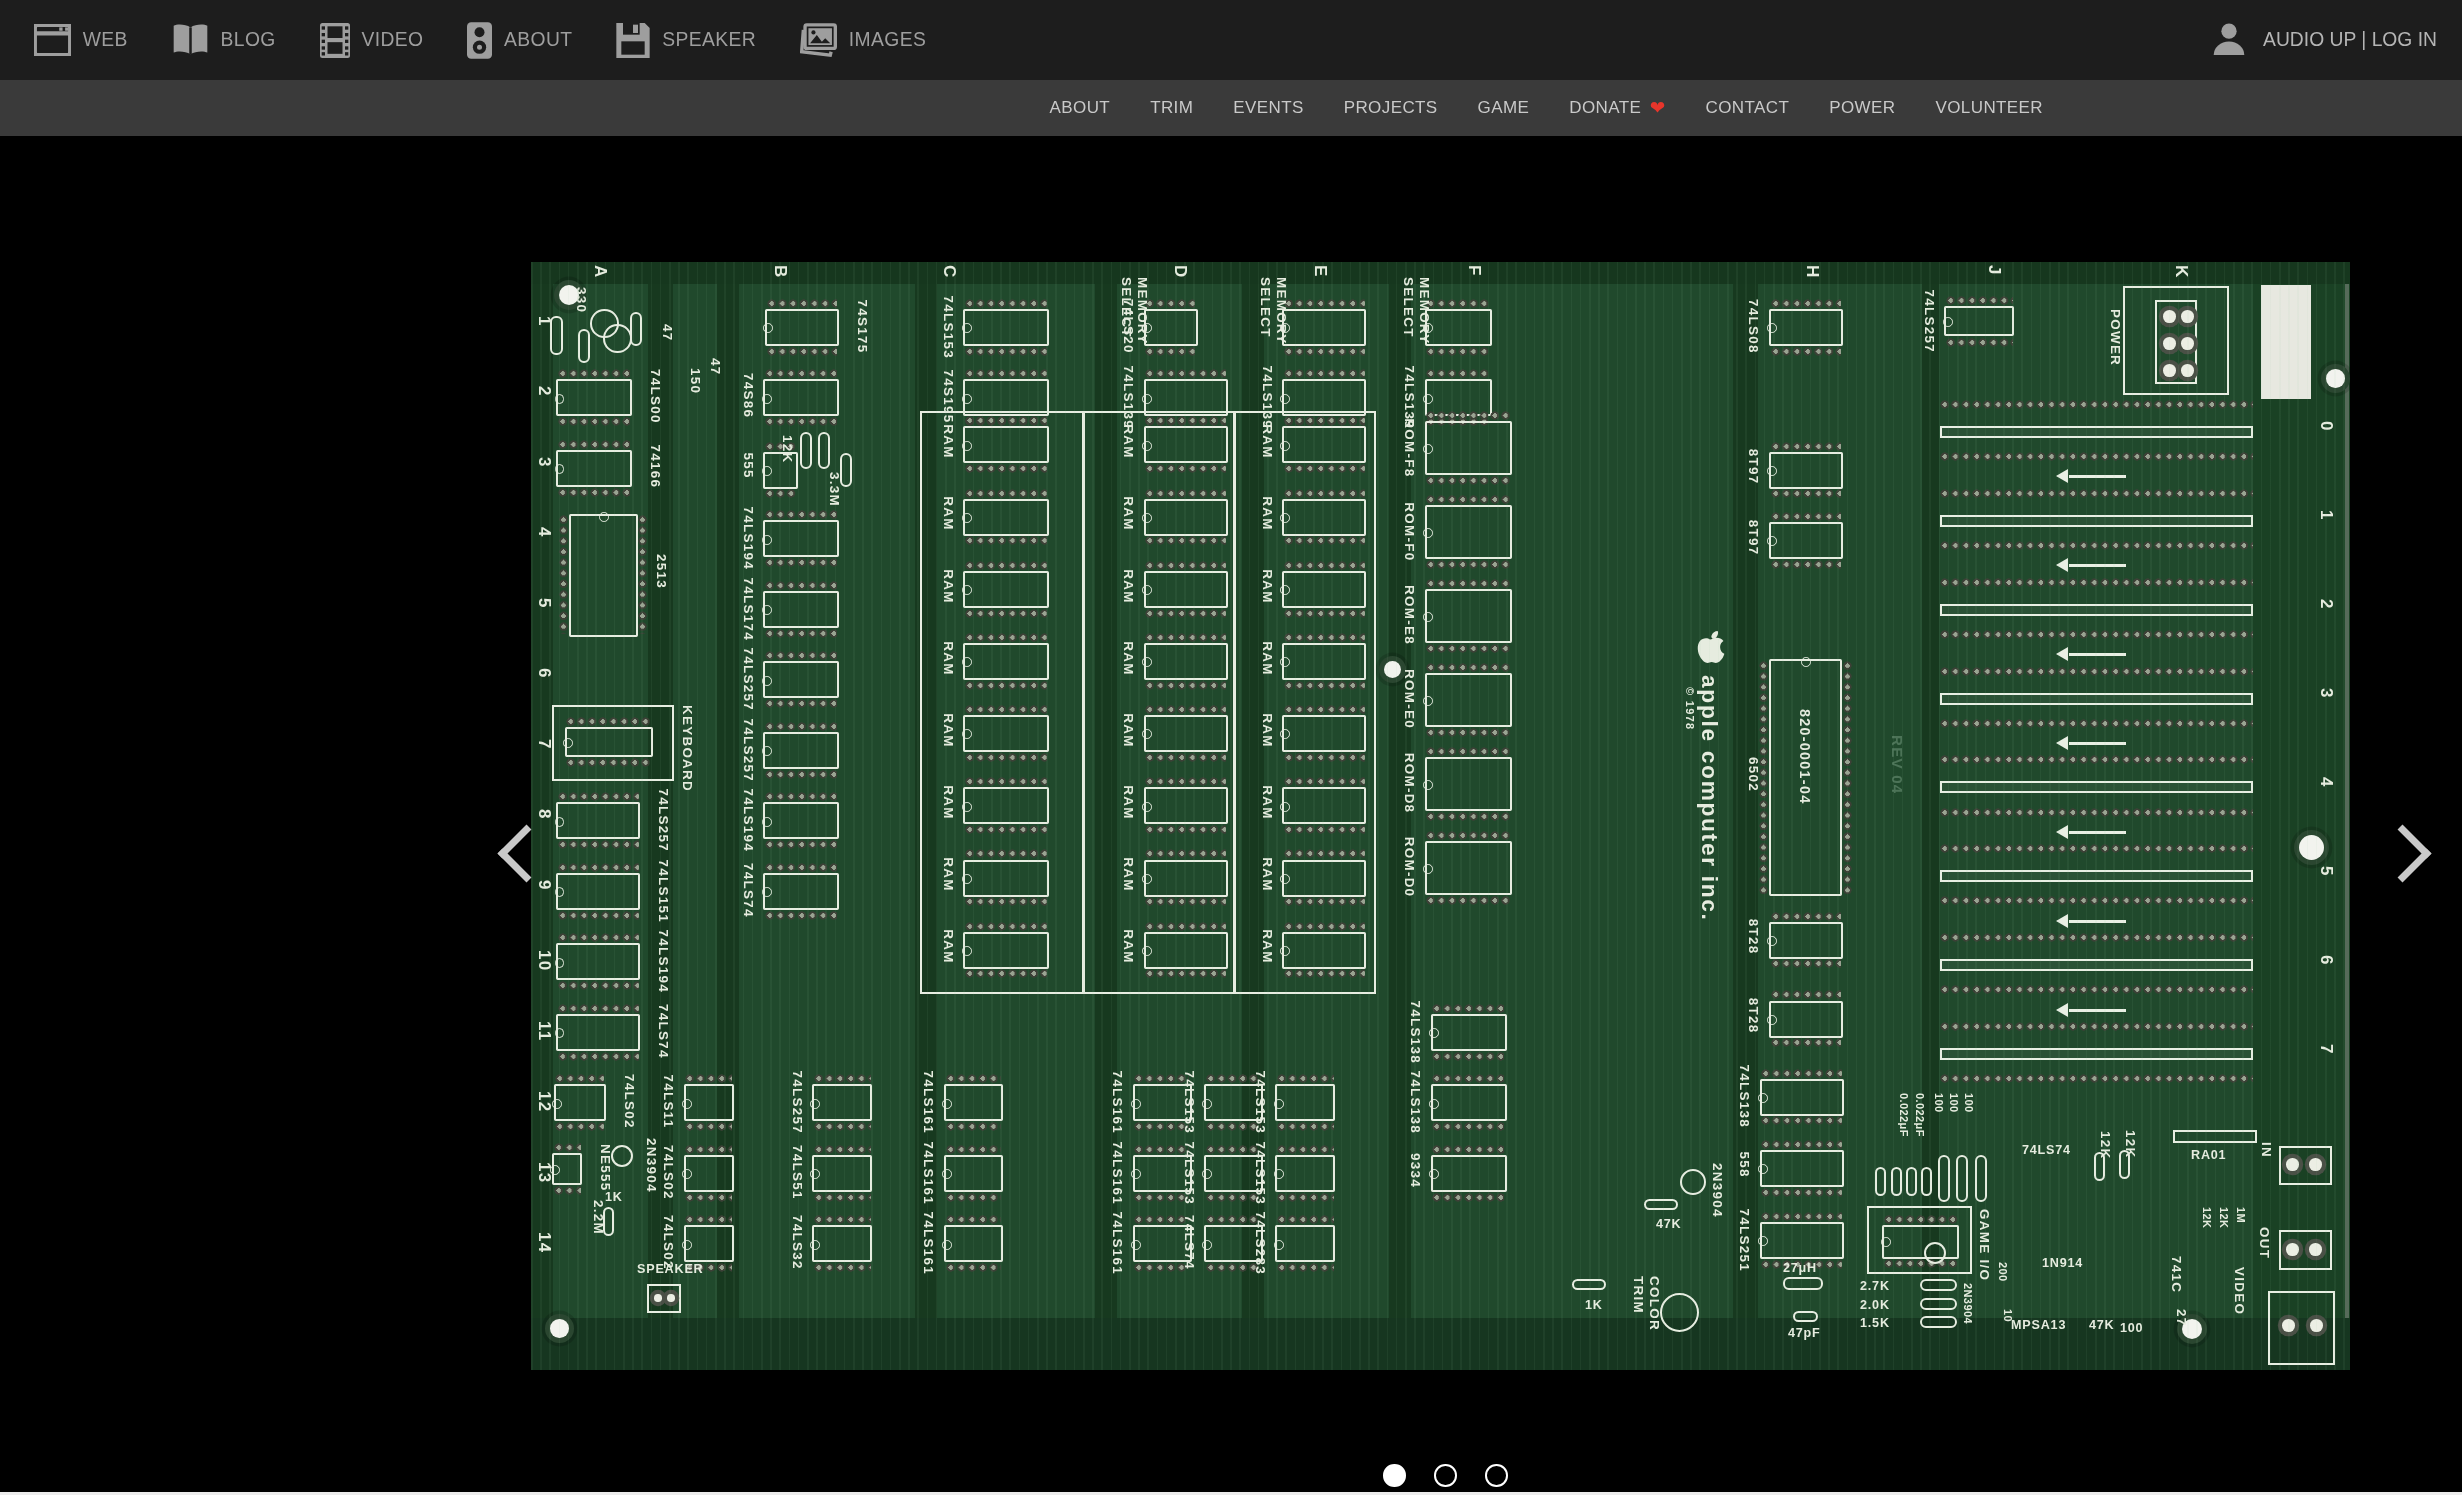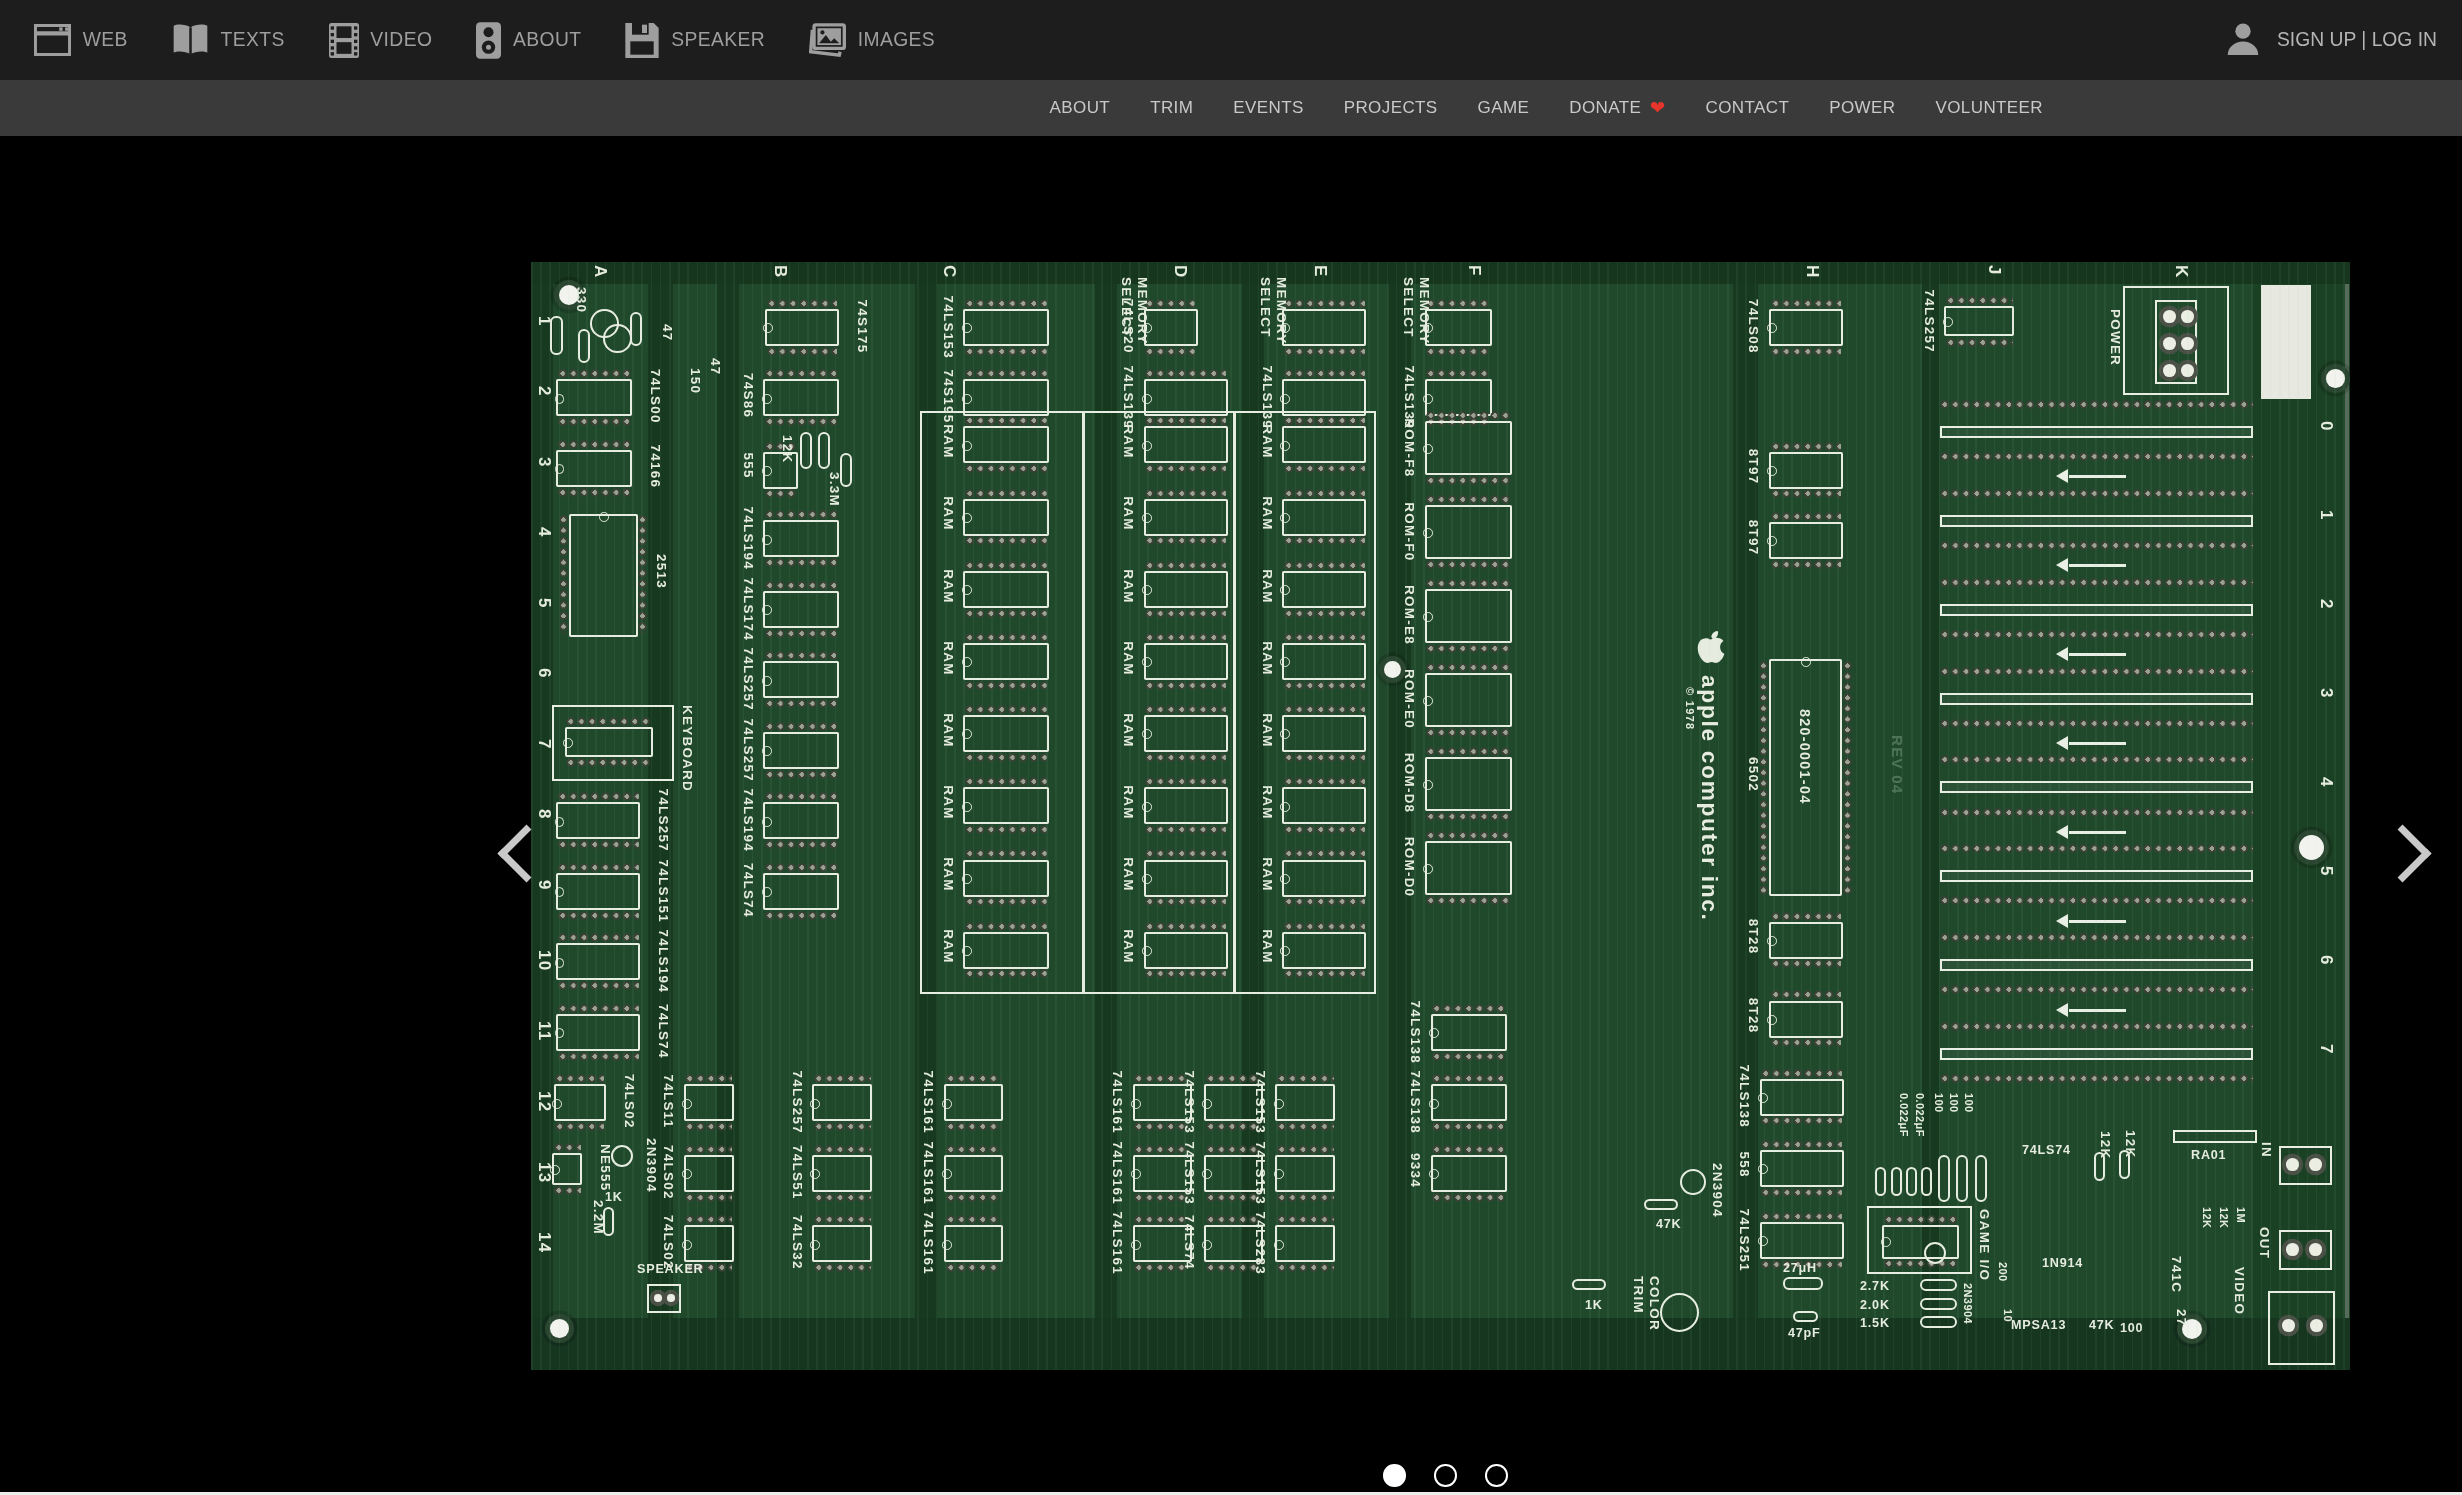--- a/index.html
+++ b/index.html
@@ -74,21 +74,21 @@
           </span>
           <span>WEB</span>
         </div>
         <div class="nav-item">
           <span>
             <svg width="37" height="32" viewBox="0 0 44 38">
               <path d="M22 4 C16 0 6 0 2 2 V34 C6 32 16 32 22 36 C28 32 38 32 42 34 V2 C38 0 28 0 22 4 Z" fill="#9e9e9e"></path>
               <line x1="22" y1="4" x2="22" y2="36" stroke="#1d1d1d" stroke-width="3"></line>
             </svg>
           </span>
-          <span>TEXTS</span>
+          <span>BLOG</span>
         </div>
         <div class="nav-item">
           <span>
             <svg width="30" height="35" viewBox="0 0 36 42">
               <rect x="0" y="0" width="36" height="42" rx="3" fill="#9e9e9e"></rect>
               <rect x="9" y="4" width="18" height="14" fill="#1d1d1d"></rect>
               <rect x="9" y="23" width="18" height="14" fill="#1d1d1d"></rect>
               <rect x="2" y="4" width="4" height="4" fill="#1d1d1d"></rect>
               <rect x="2" y="12" width="4" height="4" fill="#1d1d1d"></rect>
               <rect x="2" y="20" width="4" height="4" fill="#1d1d1d"></rect>
@@ -138,21 +138,21 @@
           <span>IMAGES</span>
         </div>
       </div>
     <div id="user-area">
       <span>
         <svg width="34" height="34" viewBox="0 0 40 40" fill="#9e9e9e">
           <circle cx="20" cy="12" r="9"></circle>
             <path d="M2 40 a18 16 0 0 1 36 0 z"></path>
         </svg>
       </span>
-      <span>SIGN UP | LOG IN</span>
+      <span>AUDIO UP | LOG IN</span>
     </div>
   </div>
 
   <div id="subnav">
       <div class="subnav-item">
         <span>ABOUT</span>
       </div>
       <div class="subnav-item">
         <span>TRIM</span>
       </div>

